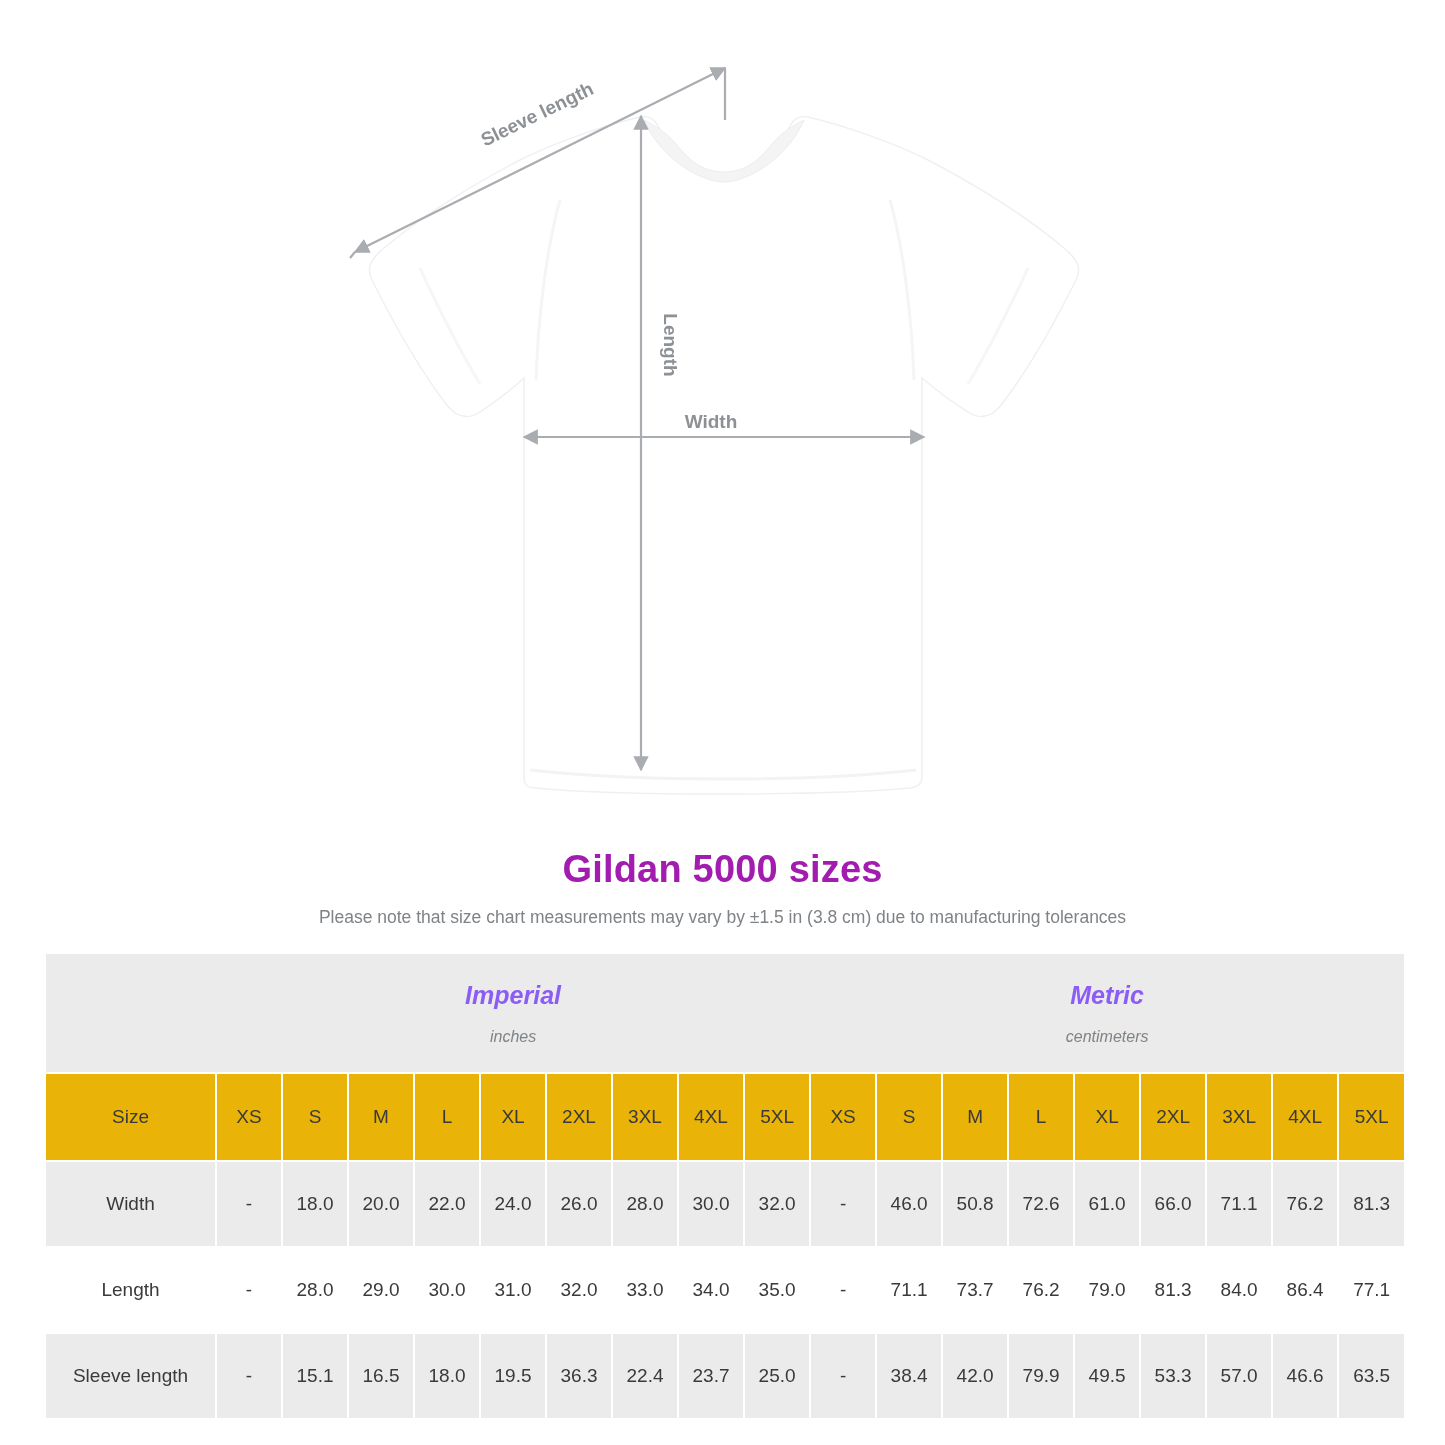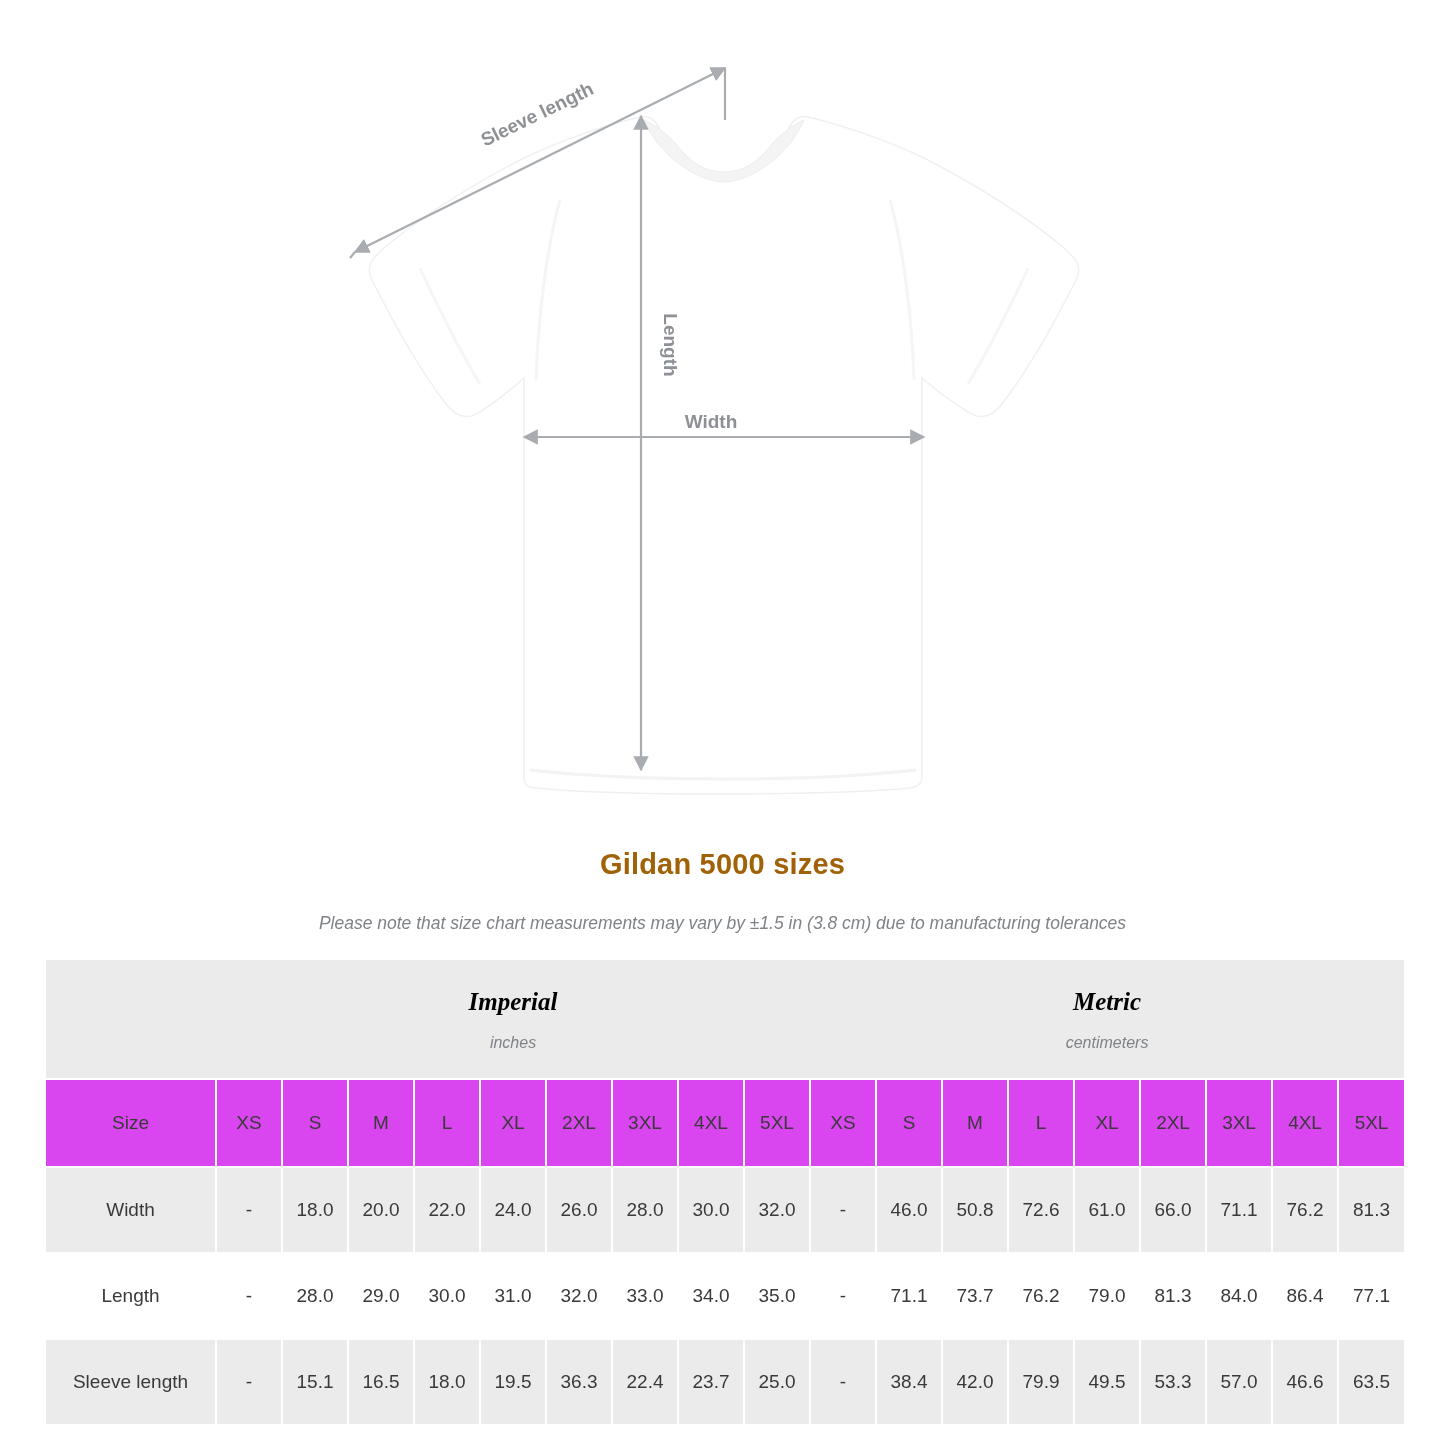--- a/index.html
+++ b/index.html
@@ -32,30 +32,29 @@
     top: 0;
     left: 0;
   }
 
   
   .title-block {
     text-align: center;
     margin-top: 18px;
   }
   .chart-title {
-    font-size: 29px;
+    font-size: 38px;
     font-weight: bold;
-    color: #a16207;
+    color: #a21caf;
     letter-spacing: 0.2px;
   }
   .chart-note {
     font-size: 17.5px;
-    font-style: italic;
     color: #7f8387;
-    margin-top: 32px;
+    margin-top: 16px;
   }
 
   
   .table-wrap {
     margin-top: 26px;
     padding: 0 46px;
     box-sizing: border-box;
     width: 1445px;
   }
   table.size-table {
@@ -74,38 +73,37 @@
   
   .unit-row td {
     background: #ebebeb;
     height: 118px;
     border-bottom: 2px solid #ffffff;
   }
   .unit-name {
     font-size: 25px;
     font-style: italic;
     font-weight: bold;
-    color: #000000;
+    color: #8b5cf6;
     line-height: 1.25;
-    font-family: Liberation Serif, serif;
   }
   .unit-sub {
     font-size: 16px;
     font-style: italic;
     color: #7f8387;
     margin-top: 16px;
   }
 
   
   .size-row td {
     height: 86px;
     font-size: 19px;
     font-weight: bold;
     color: #3a3a3a;
-    background: #d946ef;
+    background: #eab308;
     border-bottom: 2px solid #ffffff;
   }
   .size-row td.rowlabel {
     font-size: 19px;
   }
 
   
   tr.data-row td {
     height: 84px;
     font-size: 19px;

